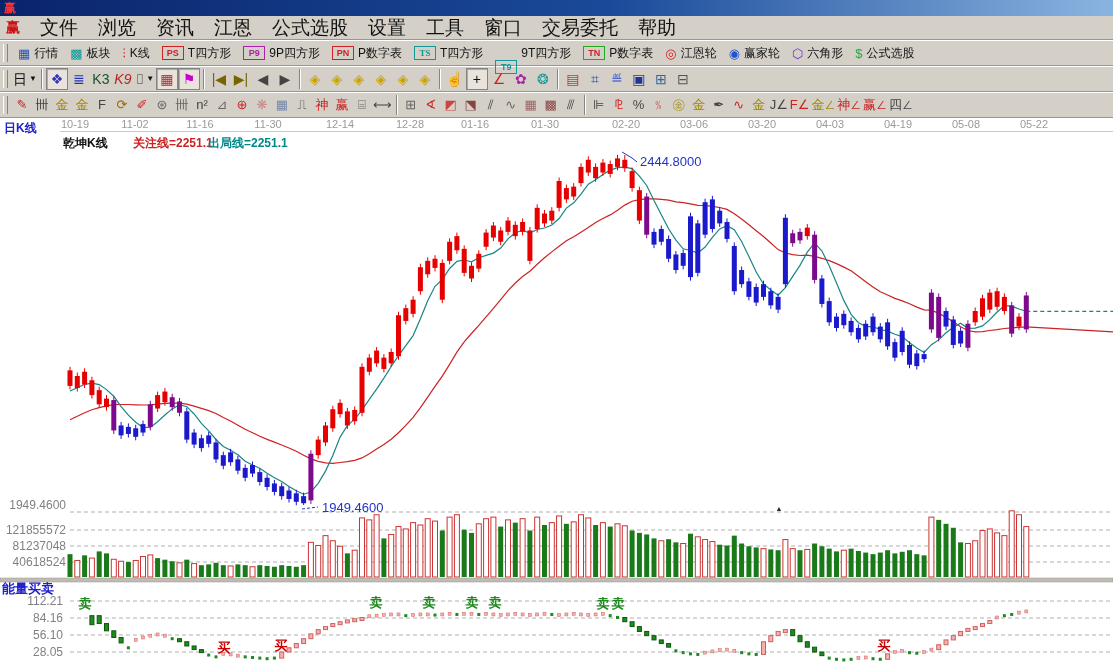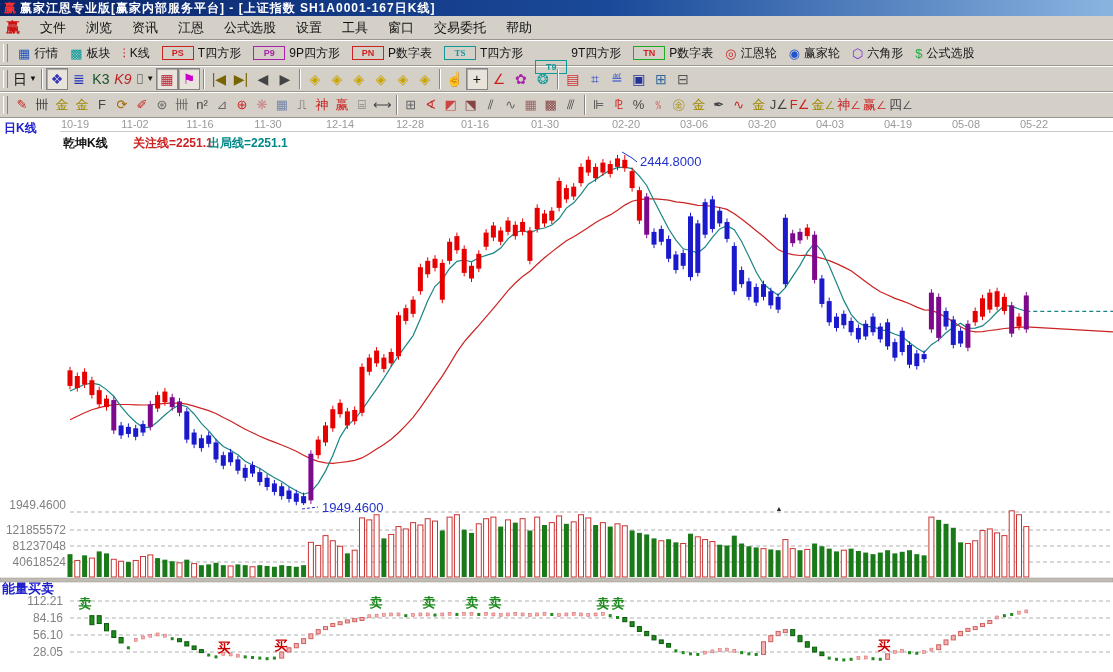--- a/index.html
+++ b/index.html
@@ -5,47 +5,46 @@
   html,body{margin:0;padding:0;background:#d4d0c8;width:1113px;height:672px;overflow:hidden;
     font-family:"Liberation Sans",sans-serif;}
   #app{position:relative;width:1113px;height:672px;}
   .titlebar{height:16px;background:linear-gradient(90deg,#0a246a 0%,#1a4a9a 55%,#8ab4e0 100%);
     display:flex;align-items:center;padding:0 4px;box-sizing:border-box;}
   .titlebar .logo{color:#ff3030;font-weight:bold;font-size:12px;background:transparent;margin-right:4px;line-height:14px;}
   .titlebar .ttext{color:#fff;font-size:12px;font-weight:bold;white-space:nowrap;letter-spacing:1px;}
   .menubar{height:24px;background:#d4d0c8;display:flex;align-items:center;padding:0 4px;
     border-bottom:1px solid #9a968e;box-sizing:border-box;}
   .menubar .mlogo{color:#cc1111;font-weight:bold;font-size:14px;margin:0 10px 0 2px;}
-  .menuitem{font-size:13px;color:#111;padding:2px 10px;white-space:nowrap;}
+  .menuitem{font-size:19px;color:#111;padding:2px 10px;white-space:nowrap;}
   .tbar{background:#d4d0c8;display:flex;align-items:center;box-sizing:border-box;
     border-bottom:1px solid #9a968e;border-top:1px solid #fff;padding:0 2px;}
   #tb-market{height:26px;}
   #tb-tools{height:26px;}
   #tb-draw{height:26px;}
   .grip{width:3px;height:18px;border-left:1px solid #fff;border-right:1px solid #848484;margin:0 4px 0 1px;}
   .mbtn{display:flex;align-items:center;gap:4px;padding:2px 6px;font-size:12px;color:#111;white-space:nowrap;}
   .mbtn .ig{font-size:13px;line-height:13px;}
-  .iconbox{display:inline-flex;align-items:center;justify-content:center;width:32px;height:14px;
+  .iconbox{display:inline-flex;align-items:center;justify-content:center;width:22px;height:14px;
     font-size:9px;font-weight:bold;box-sizing:border-box;}
   .ibtn{display:inline-flex;align-items:center;justify-content:center;min-width:22px;height:22px;
     font-size:14px;line-height:14px;border:1px solid transparent;box-sizing:border-box;}
   .ibtn.pressed{border:1px solid #848484;background:#e8e4dc;box-shadow:inset 1px 1px 0 #aaa;}
   .ibtn .arrow{font-size:8px;color:#111;margin-left:2px;}
   .dbtn{min-width:20px;height:20px;font-size:13px;}
   .vsep{width:1px;height:20px;background:#848484;border-right:1px solid #fff;margin:0 3px;}
   #chart-area{position:absolute;left:0;top:118px;width:1113px;height:554px;background:#fff;}
   svg text{font-family:"Liberation Sans",sans-serif;}
 </style>
 </head>
 <body>
 <div id="app">
 
 <div class="titlebar">
   <span class="logo">赢</span>
-  <span class="ttext">赢家江恩专业版[赢家内部服务平台] - [上证指数  SH1A0001-167日K线]</span>
 </div>
 
 <div class="menubar">
   <span class="mlogo">赢</span>
   <span id="menu-items"><span class="menuitem">文件</span><span class="menuitem">浏览</span><span class="menuitem">资讯</span><span class="menuitem">江恩</span><span class="menuitem">公式选股</span><span class="menuitem">设置</span><span class="menuitem">工具</span><span class="menuitem">窗口</span><span class="menuitem">交易委托</span><span class="menuitem">帮助</span></span>
 </div>
 
 <div class="tbar" id="tb-market">
       <span class="grip"></span>
       <span class="mbtn">

